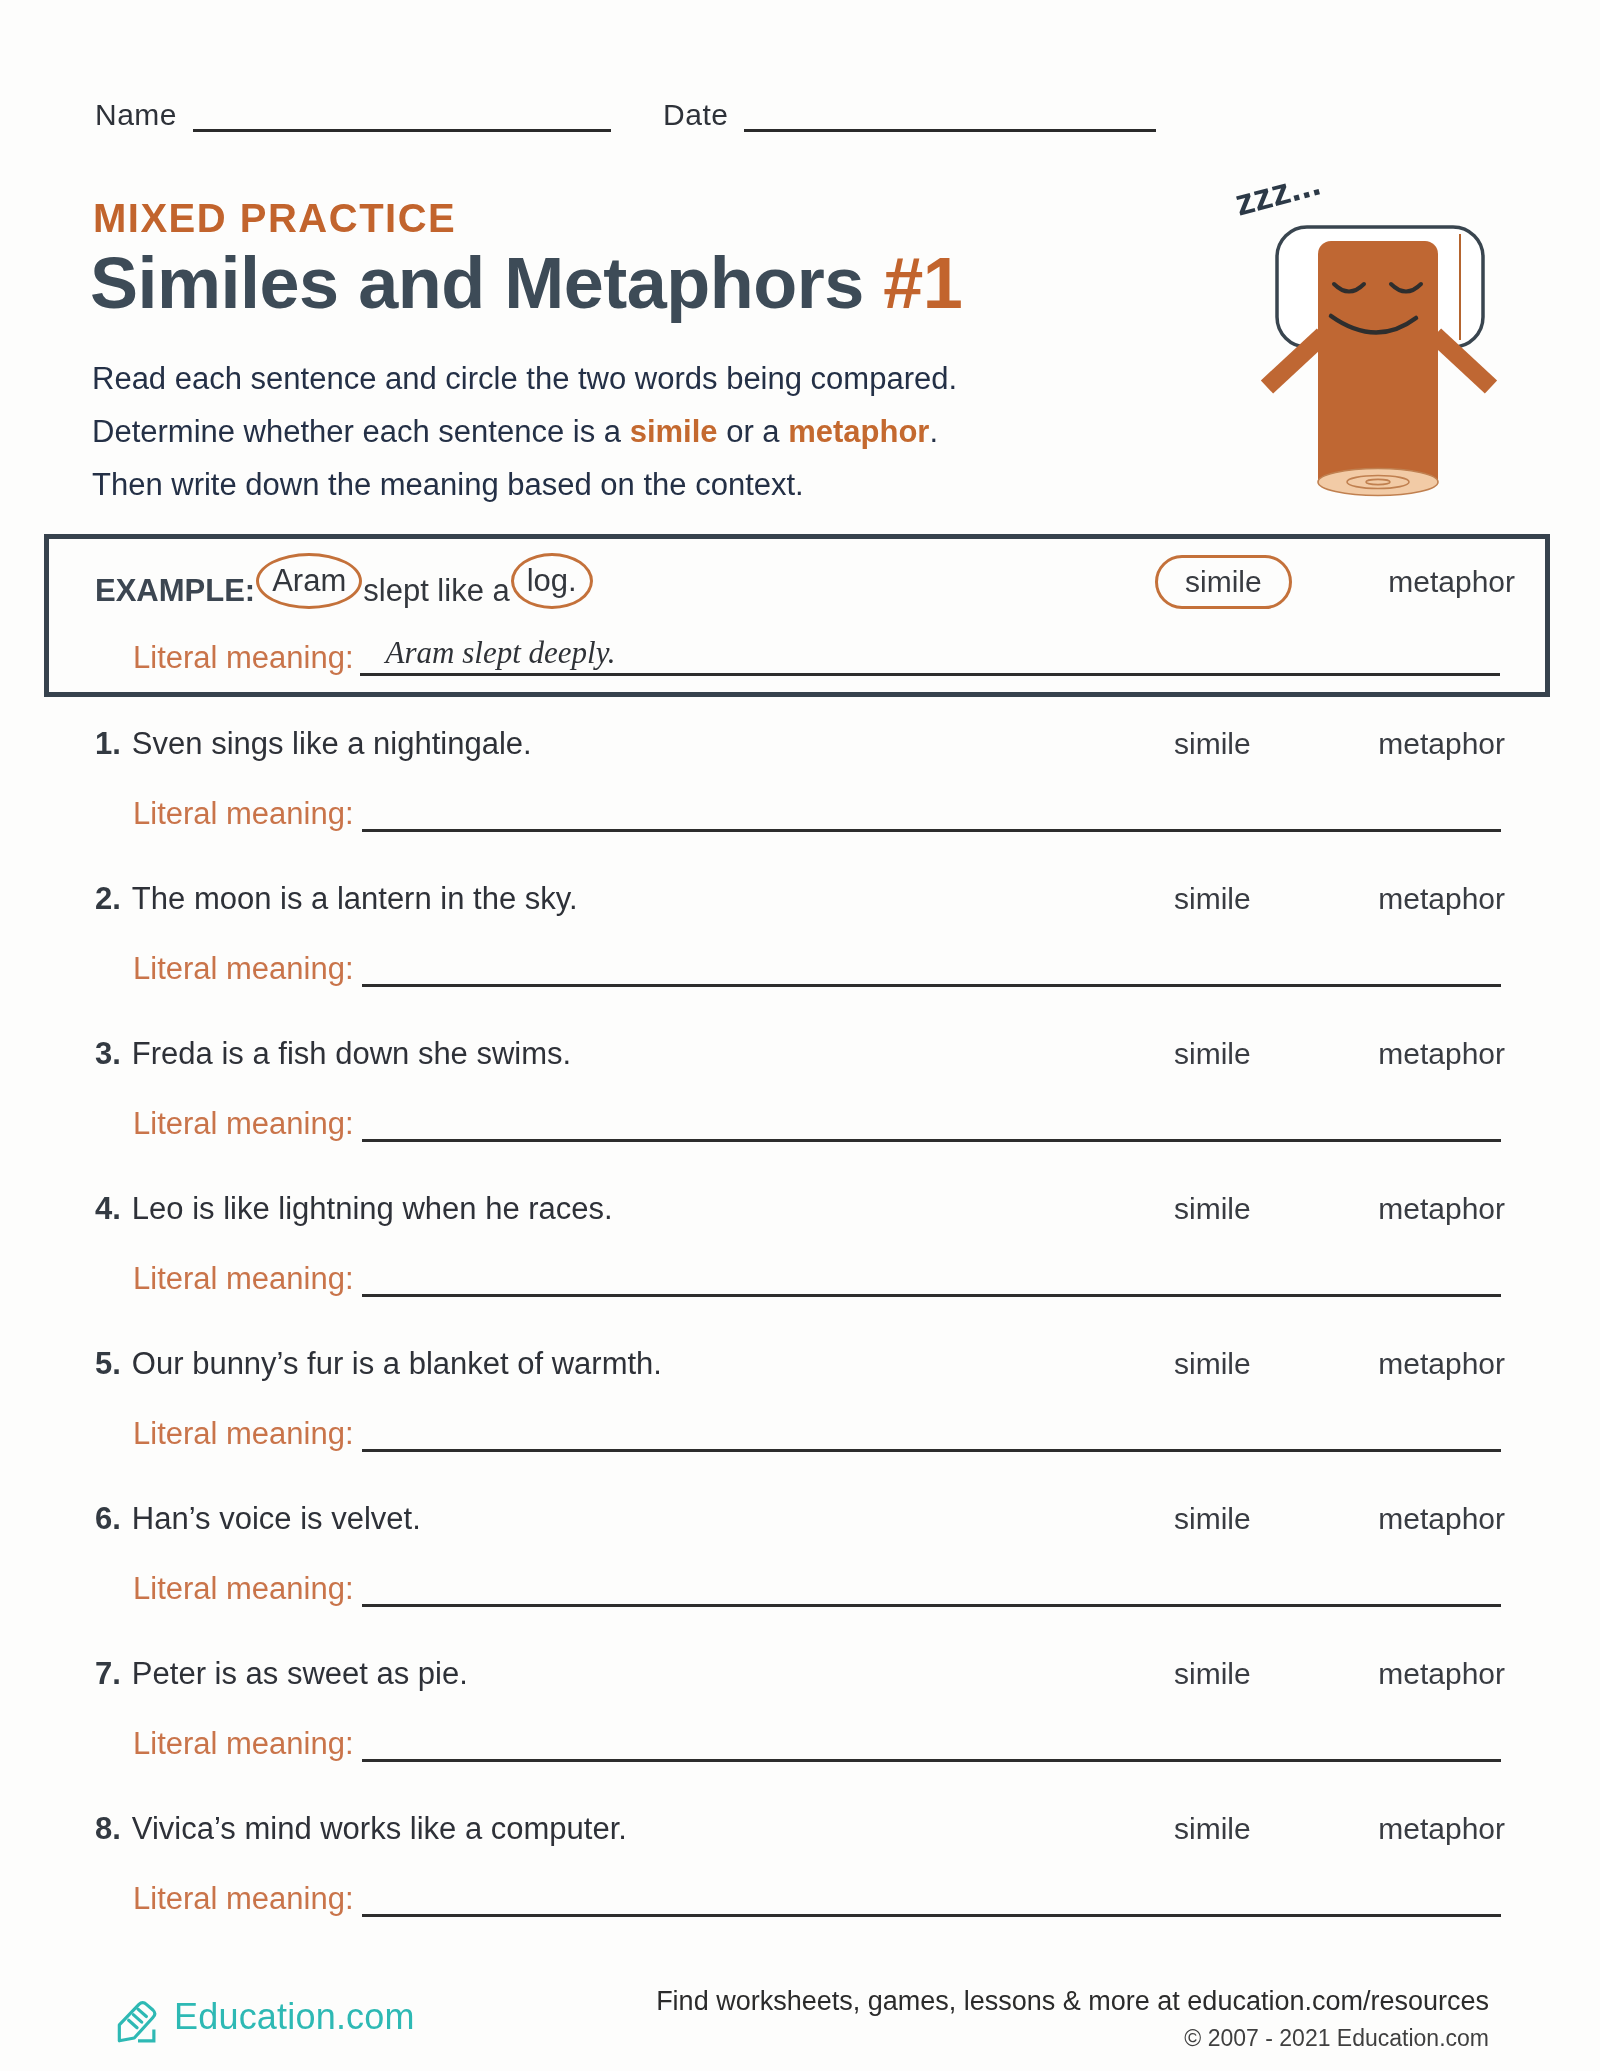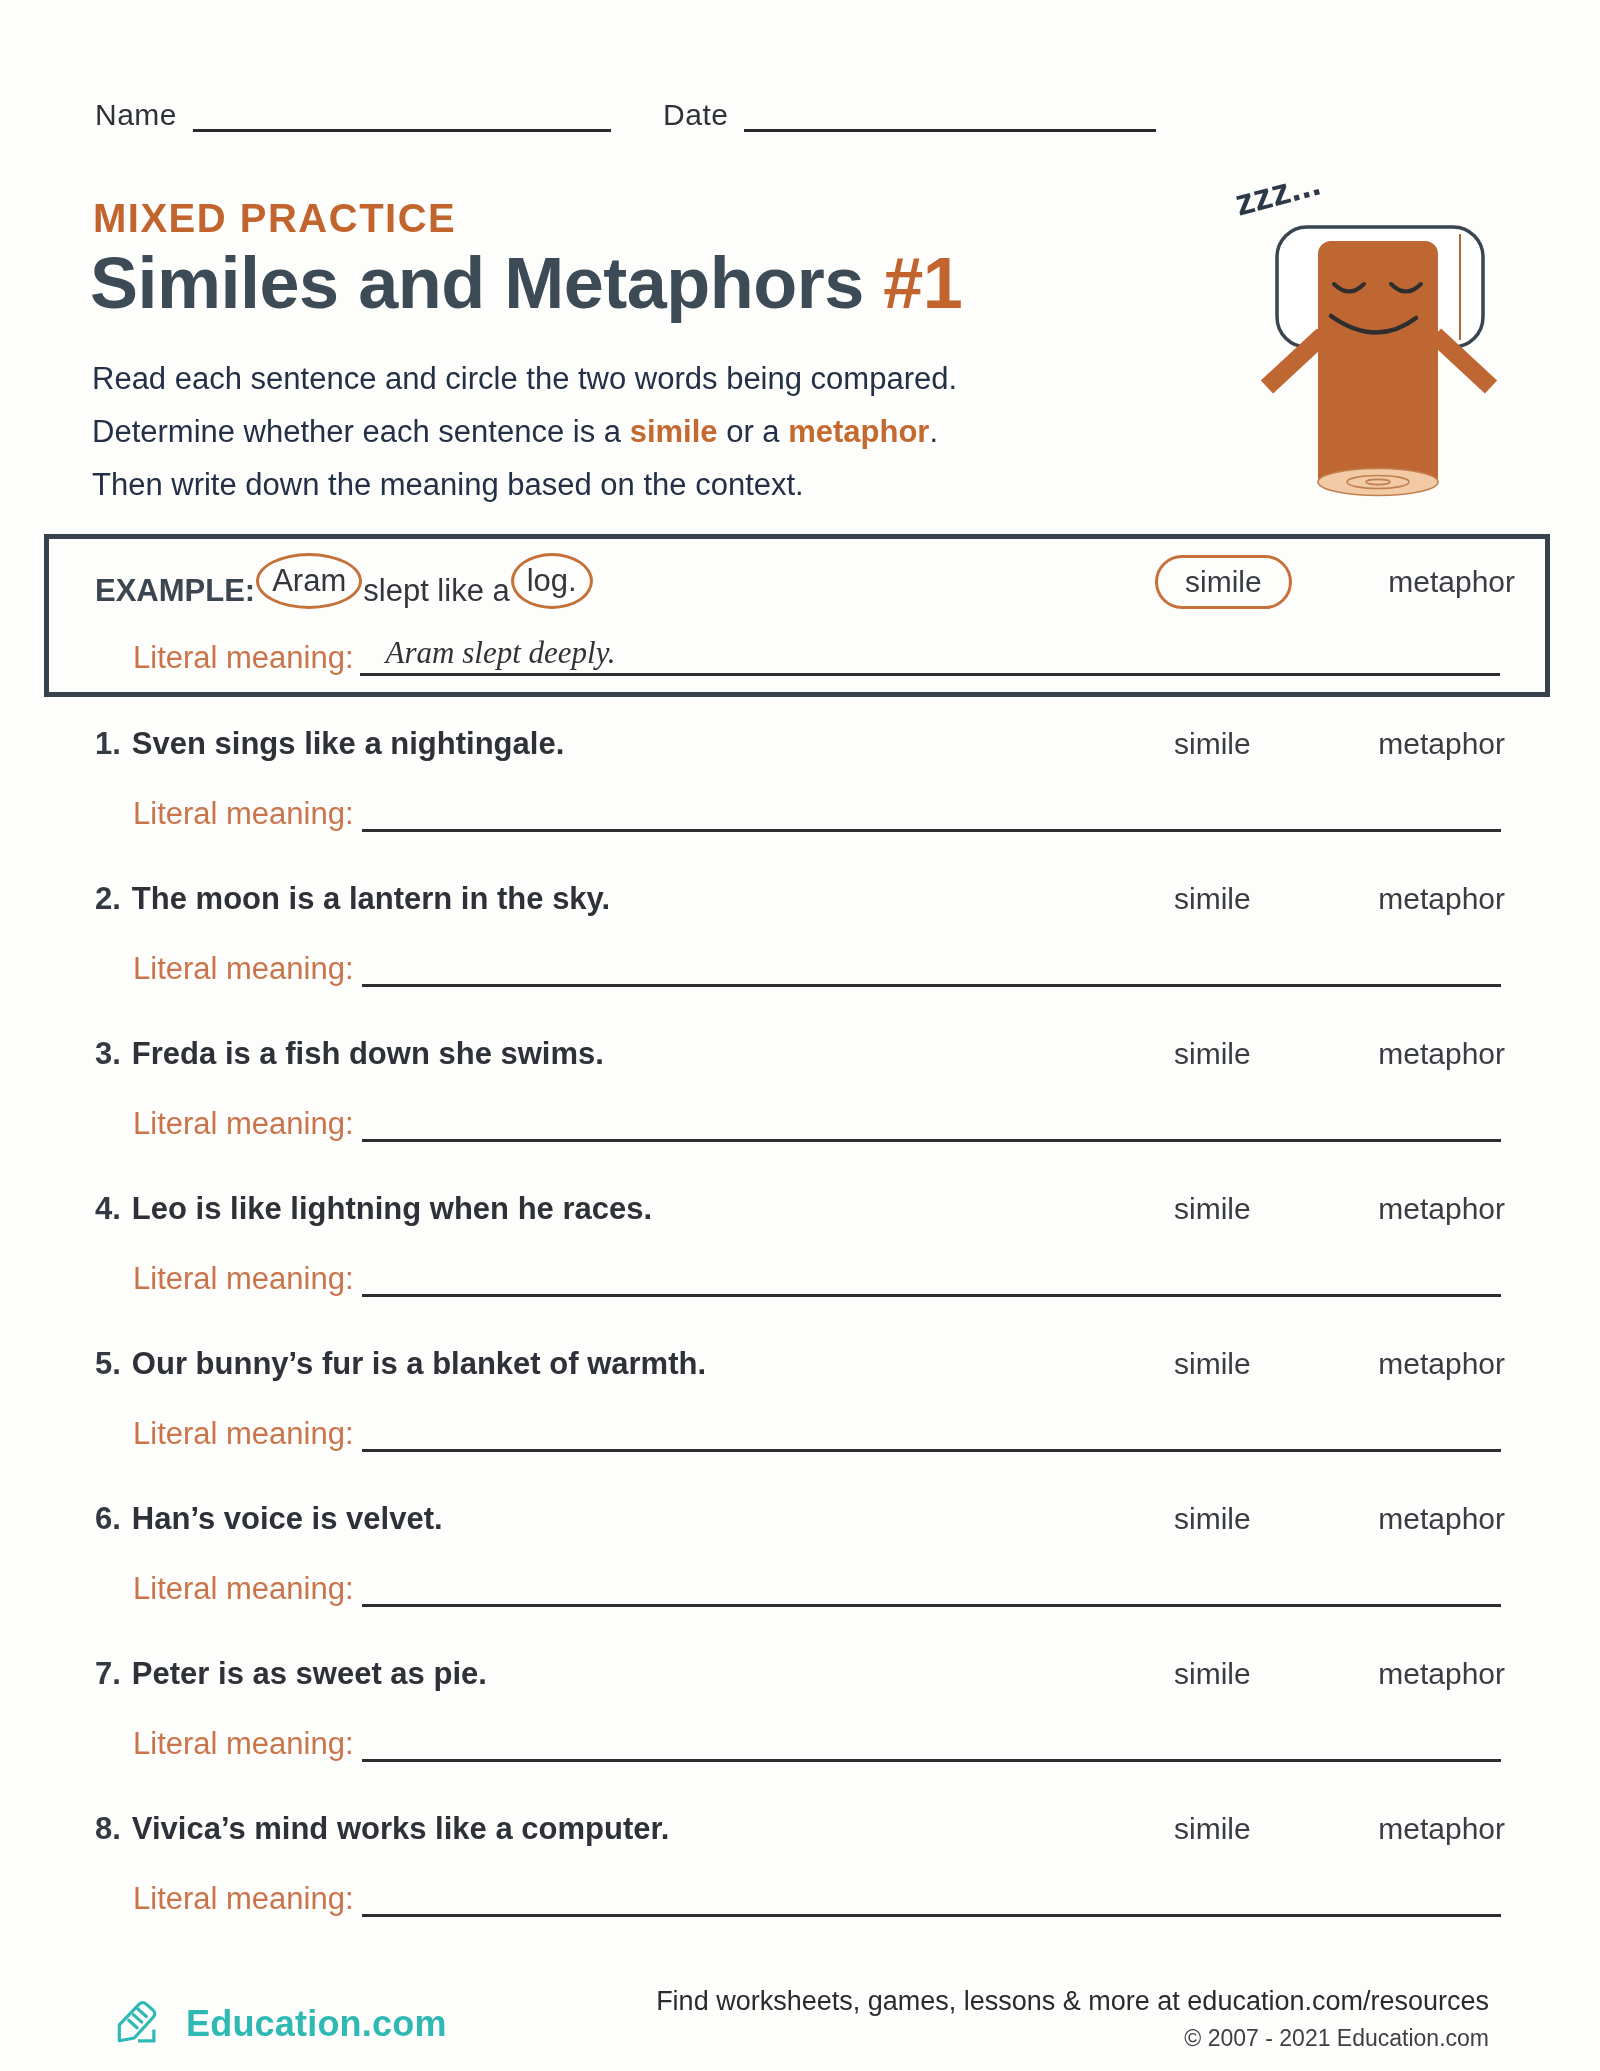--- a/index.html
+++ b/index.html
@@ -84,38 +84,38 @@
   }
 
   
   .questions { position:absolute; left:95px; top:724px; width:1410px; }
   .q-block { position:relative; height:155px; }
   .q-row {
     display:flex; align-items:baseline;
     font-size:31px; color:#2e3138; line-height:40px;
   }
   .q-num { font-weight:700; color:#333a42; margin-right:11px; }
-  .q-text { flex:1;font-weight:bold; }
+  .q-text { flex:1; }
   .q-opts {
     width:331px; display:flex; justify-content:space-between;
     color:#393c42; font-size:30px;
   }
   .lm-row {
     position:absolute; left:38px; right:4px; top:70px;
     display:flex; align-items:flex-end;
   }
   .lm-line {
     flex:1; border-bottom:3px solid #2d2d2d;
     height:38px; margin-left:8px;
   }
 
   
   .footer-logo {
     position:absolute; left:110px; top:1996px;
-    display:flex; align-items:center; gap:20px;font-weight:bold;
+    display:flex; align-items:flex-start; gap:8px;
   }
   .brand-text { font-size:36px; color:#2eb9b4; letter-spacing:.2px; }
   .footer-text { position:absolute; right:111px; top:1986px; text-align:right; }
   .footer-line1 { font-size:27px; color:#2b2b2b; }
   .footer-line2 { font-size:23px; color:#3f3f3f; margin-top:8px; }
 </style>
 </head>
 <body>
 
 <div class="page">

